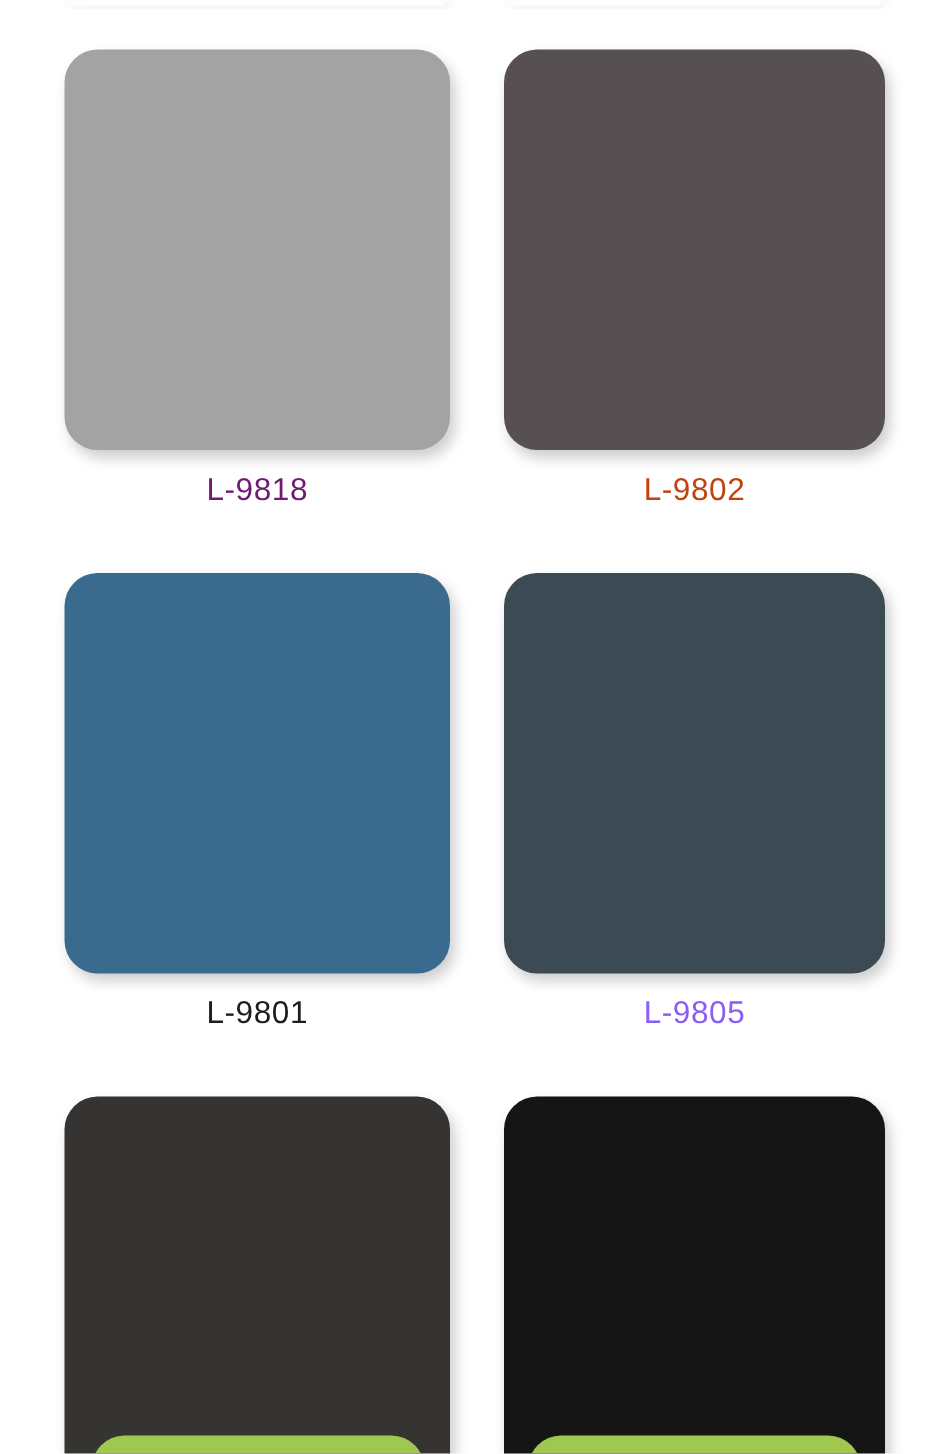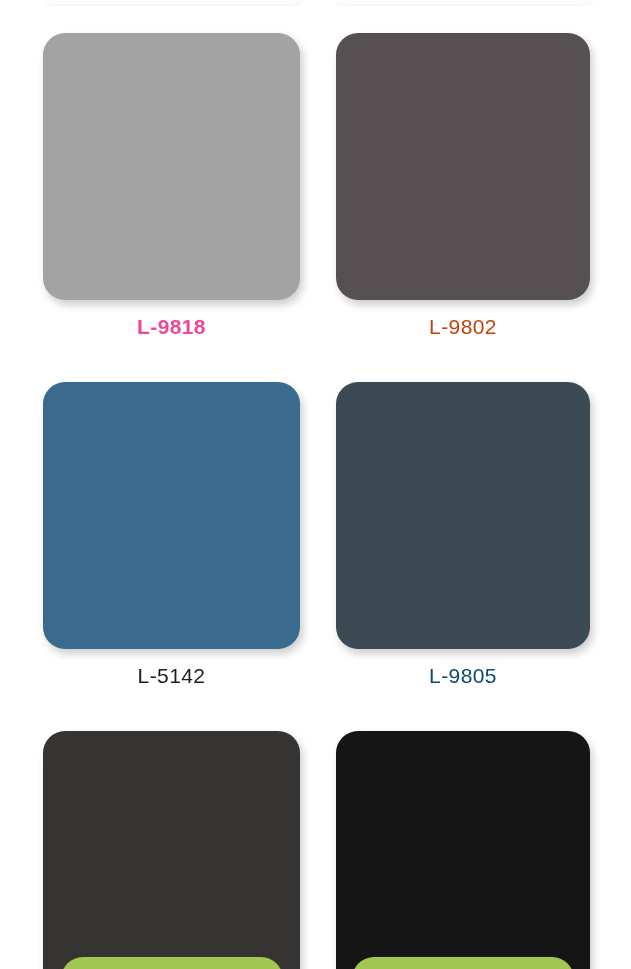--- a/index.html
+++ b/index.html
@@ -100,36 +100,36 @@
 
 <div class="top-bleed">
   <div class="bleed-cell bleed-left"></div>
   <div class="bleed-cell bleed-right"></div>
 </div>
 
 <div class="swatch-grid">
 
   <div class="swatch-cell col-left">
     <div class="swatch-chip" style="background-color: rgb(163, 163, 163);"></div>
-    <span class="swatch-label" style="color: #ec4899; font-weight: bold;">L-9818</span>
+    <span class="swatch-label" style="color: #701a75;">L-9818</span>
   </div>
 
   <div class="swatch-cell col-right">
     <div class="swatch-chip" style="background-color: rgb(86, 80, 82);"></div>
     <span class="swatch-label" style="color: #c2410c;">L-9802</span>
   </div>
 
   <div class="swatch-cell col-left">
     <div class="swatch-chip" style="background-color: rgb(58, 106, 142);"></div>
-    <span class="swatch-label" style="color: rgb(29, 29, 27);">L-5142</span>
+    <span class="swatch-label" style="color: rgb(29, 29, 27);">L-9801</span>
   </div>
 
   <div class="swatch-cell col-right">
     <div class="swatch-chip" style="background-color: rgb(60, 75, 83);"></div>
-    <span class="swatch-label" style="color: #0c4a6e;">L-9805</span>
+    <span class="swatch-label" style="color: #8b5cf6;">L-9805</span>
   </div>
 
   <div class="swatch-cell col-left">
     <div class="swatch-chip" style="background-color: rgb(54, 52, 50);"></div>
 
   </div>
 
   <div class="swatch-cell col-right">
     <div class="swatch-chip" style="background-color: rgb(21, 21, 21);"></div>
 

